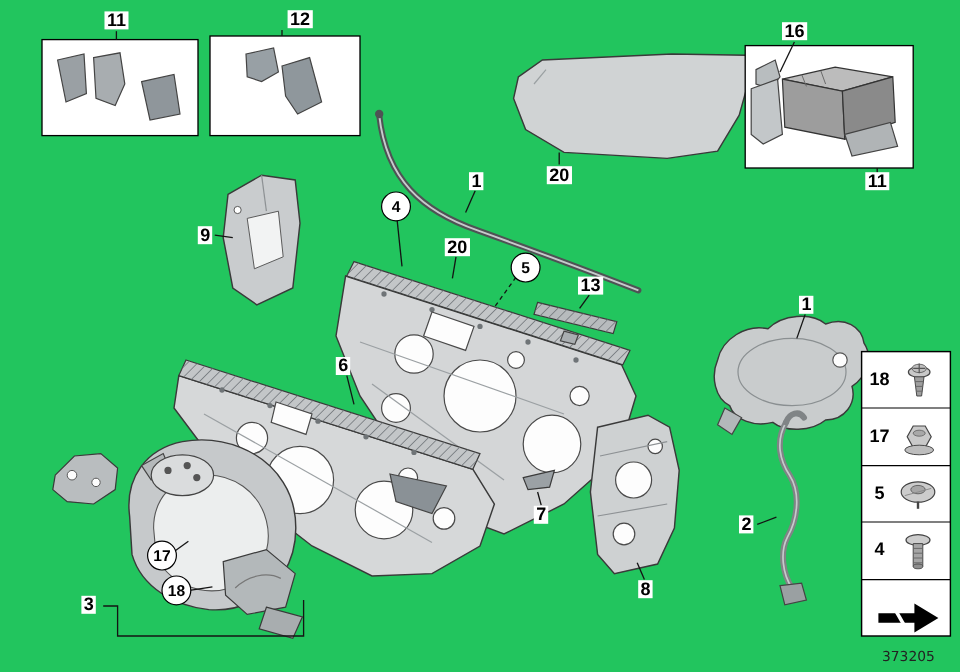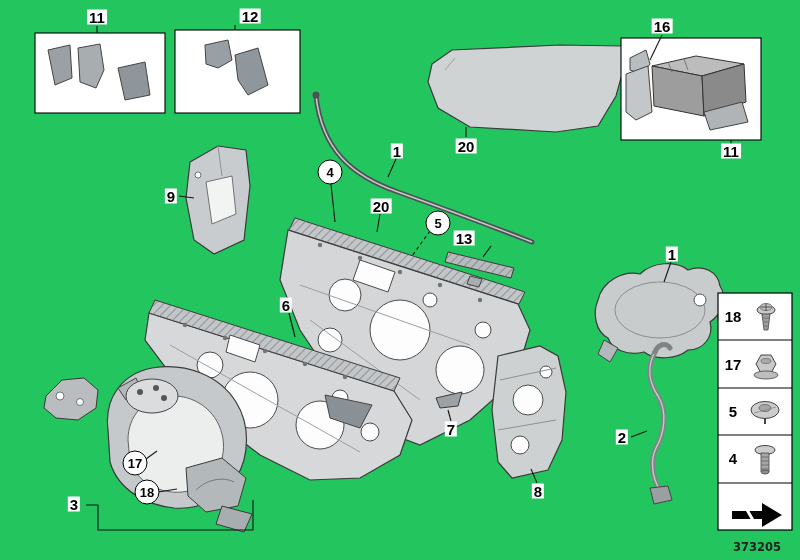--- a/index.html
+++ b/index.html
@@ -6,21 +6,21 @@
   #page{position:relative;width:800px;height:560px;background:#22c55e;overflow:hidden;
         font-family:"Liberation Sans",sans-serif;}
   #art{position:absolute;left:0;top:0;}
   .label{position:absolute;transform:translate(-50%,-50%);font-weight:bold;font-size:15px;
          color:#000;background:#fff;padding:0 2px;line-height:1;z-index:5;}
   .label.circled{width:23px;height:23px;padding:0;border:1.6px solid #000;border-radius:50%;
          background:#fff;display:flex;align-items:center;justify-content:center;font-size:13px;}
   .tbl-num{position:absolute;transform:translate(-50%,-50%);font-weight:bold;font-size:15px;
          color:#000;z-index:5;}
   .footer-num{position:absolute;transform:translate(-50%,-50%);font-size:11.5px;color:#222;
-         font-family:"DejaVu Sans",sans-serif;z-index:5;font-weight:bold;}
+         font-family:"DejaVu Sans",sans-serif;z-index:5;}
 </style>
 </head>
 <body>
 
 <div id="page">
 
 <svg id="art" width="800" height="560" viewBox="0 0 800 560">
   <defs>
     <pattern id="hatch" width="6" height="6" patternUnits="userSpaceOnUse" patternTransform="rotate(45)">
       <line x1="0" y1="0" x2="0" y2="6" stroke="#70757a" stroke-width="1.3"></line>
@@ -229,21 +229,21 @@
 </svg>
 
 <div class="label" style="left:97px;top:17px">11</div>
 <div class="label" style="left:250px;top:16px">12</div>
 <div class="label" style="left:466px;top:146px">20</div>
 <div class="label" style="left:662px;top:26px">16</div>
 <div class="label" style="left:731px;top:151px">11</div>
 <div class="label" style="left:171px;top:196px">9</div>
 <div class="label" style="left:397px;top:151px">1</div>
 <div class="label" style="left:381px;top:206px">20</div>
-<div class="label" style="left:464px;top:238px">13</div>
+<div class="label" style="left:492px;top:238px">13</div>
 <div class="label" style="left:672px;top:254px">1</div>
 <div class="label" style="left:286px;top:305px">6</div>
 <div class="label" style="left:451px;top:429px">7</div>
 <div class="label" style="left:538px;top:491px">8</div>
 <div class="label" style="left:622px;top:437px">2</div>
 <div class="label" style="left:74px;top:504px">3</div>
 
 <div class="label circled" style="left:330px;top:172px">4</div>
 <div class="label circled" style="left:438px;top:223px">5</div>
 <div class="label circled" style="left:135px;top:463px">17</div>

